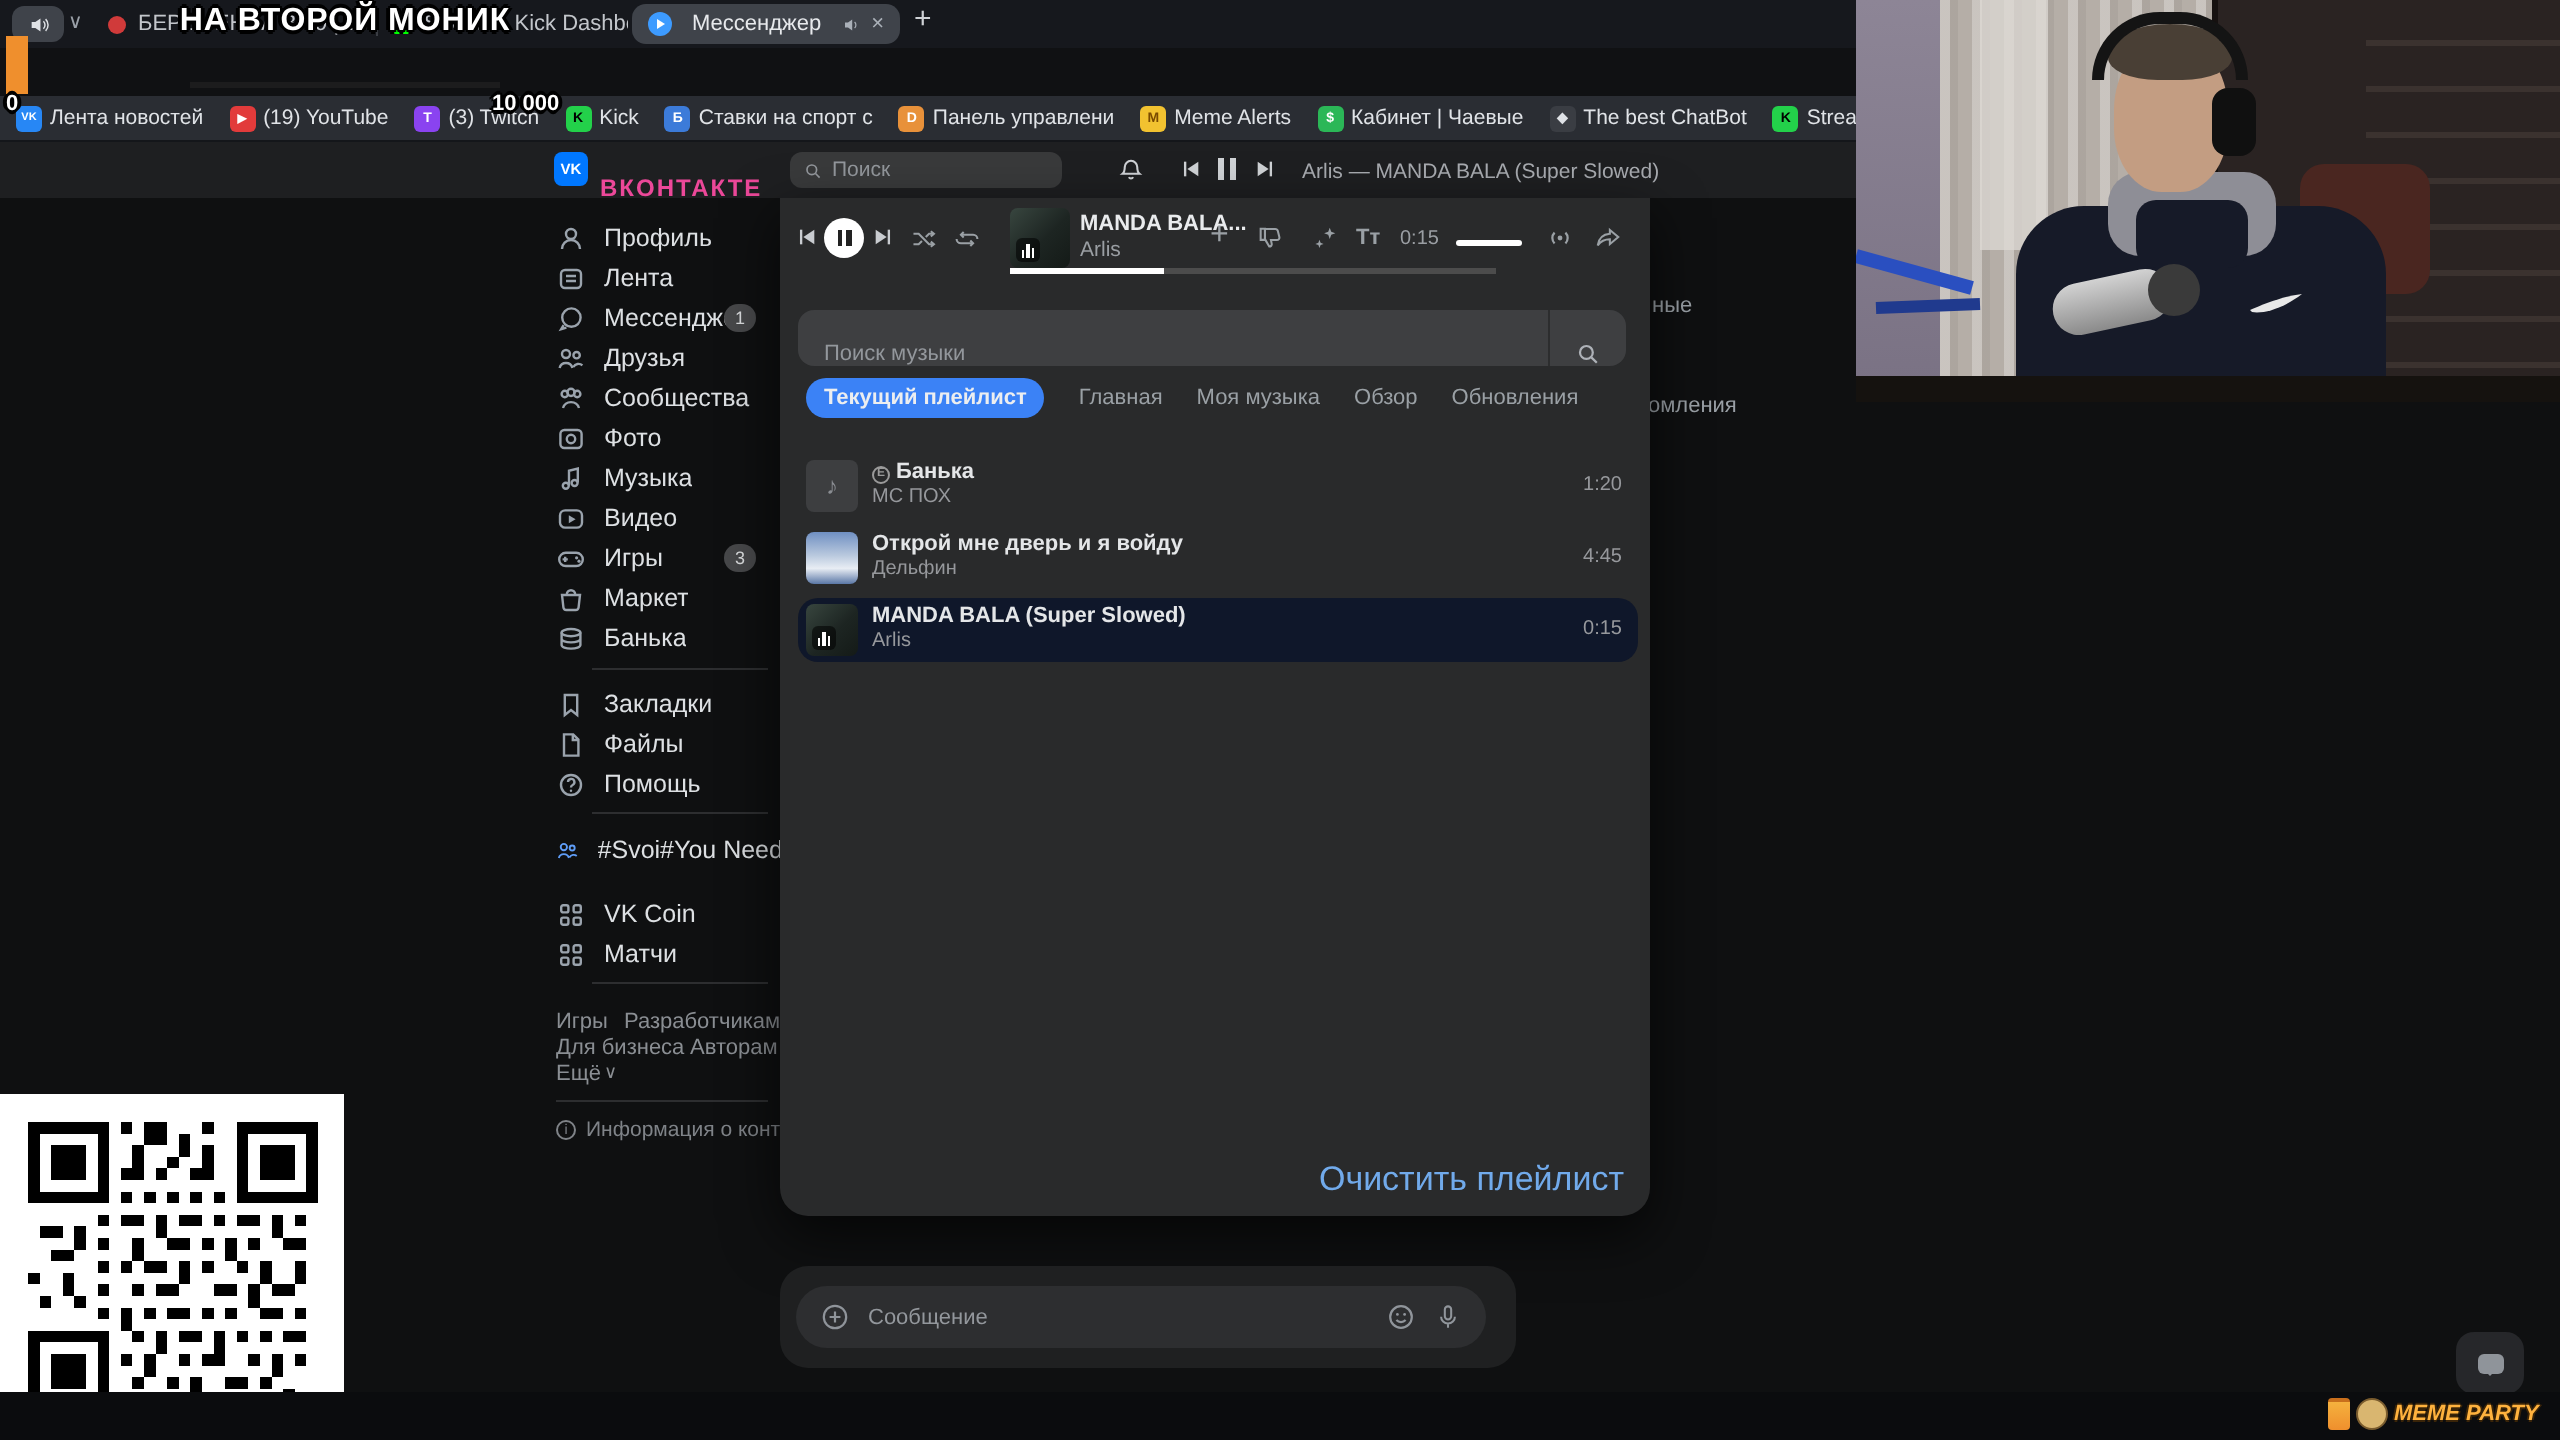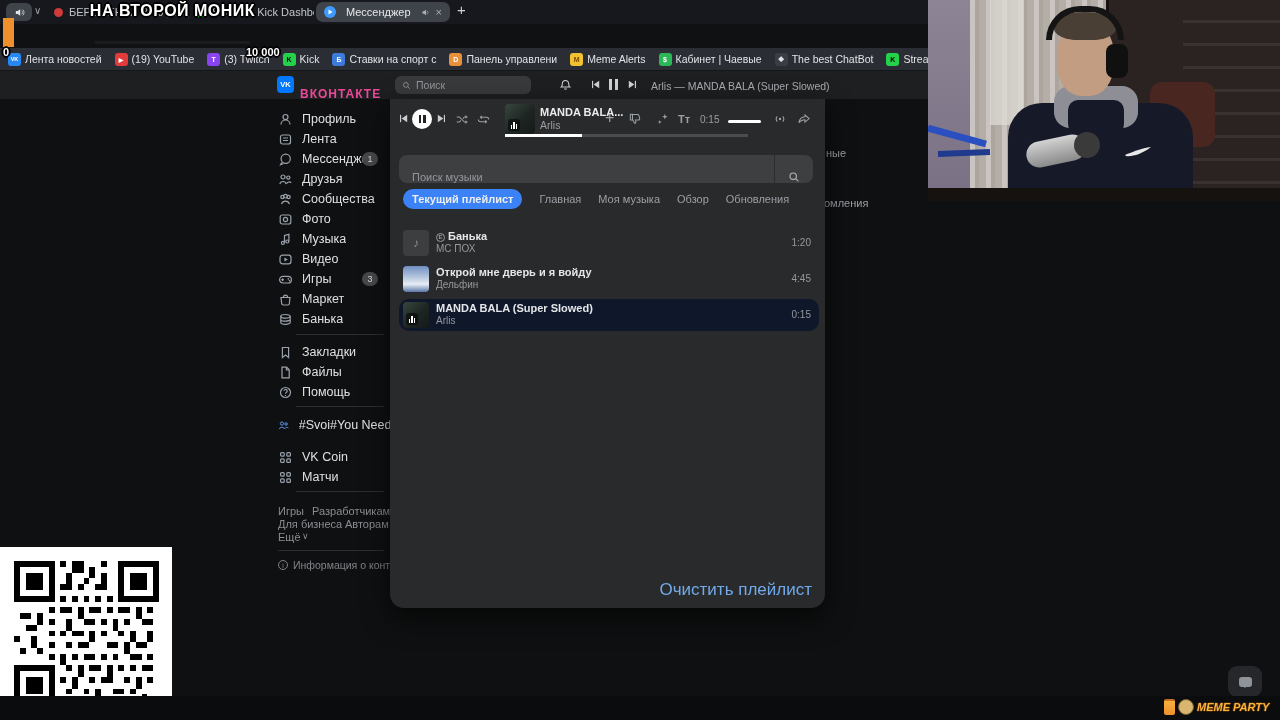--- a/index.html
+++ b/index.html
@@ -433,20 +433,39 @@
           </div>
       </div>
       <div class="t"><span>MANDA BALA (Super Slowed)</span></div>
       <div class="a">Arlis</div>
       <div class="d">0:15</div>
     </div>
 
     <div class="abs" style="right:13px;bottom:8px;font-size:17px;color:#71aaeb">Очистить плейлист</div>
   </div>
 
+  <div class="abs" style="left:390px;top:633px;width:368px;height:51px;background:#1f2021;border-radius:14px">
+    <div class="abs" style="left:8px;top:10px;width:345px;height:31px;background:#2d2e30;border-radius:16px;display:flex;align-items:center;padding:0 12px;gap:9px">
+      <svg width="15" height="15" viewBox="0 0 15 15" stroke="#8f949a" fill="none" stroke-width="1.1">
+        <circle cx="7.5" cy="7.5" r="5.6"></circle>
+          <path d="M7.5 4.8v5.4M4.8 7.5h5.4"></path>
+        </svg>
+      <input class="ghosti" style="flex: 1 1 0%; font-size: 11px;" placeholder="Сообщение">
+      <svg width="15" height="15" viewBox="0 0 15 15" stroke="#90959b" fill="none" stroke-width="1.1">
+        <circle cx="7.5" cy="7.5" r="5.4"></circle>
+          <circle cx="5.7" cy="6.2" r=".7" fill="#90959b" stroke="none"></circle>
+          <circle cx="9.3" cy="6.2" r=".7" fill="#90959b" stroke="none"></circle>
+          <path d="M5.2 9a3.1 3.1 0 0 0 4.6 0"></path>
+        </svg>
+      <svg width="14" height="15" viewBox="0 0 15 15" stroke="#90959b" fill="none" stroke-width="1.1">
+        <rect x="5.8" y="1.8" width="3.4" height="7" rx="1.7"></rect>
+          <path d="M3.8 7.3a3.7 3.7 0 0 0 7.4 0M7.5 11v2.2"></path>
+        </svg>
+    </div>
+  </div>
 
   <div class="abs" style="left:1228px;top:666px;width:34px;height:31px;background:#26272a;border-radius:9px;display:flex;align-items:center;justify-content:center">
     <div style="position:relative;width:13px;height:10px;background:#8f949a;border-radius:3px">
       <span style="position:absolute;left:3px;bottom:-4px;border:3px solid transparent;border-top-color:#8f949a"></span>
     </div>
   </div>
 
   <div class="abs outline-txt" style="left:80px;top:2px;width:185px;text-align:center;font-size:16px;letter-spacing:.5px">НА ВТОРОЙ МОНИК</div>
   <div class="abs" style="left:3px;top:18px;width:11px;height:29px;background:#ef8f2d"></div>
   <div class="abs" style="left:95px;top:41px;width:155px;height:3px;background:rgba(35,35,35,.65)"></div>

